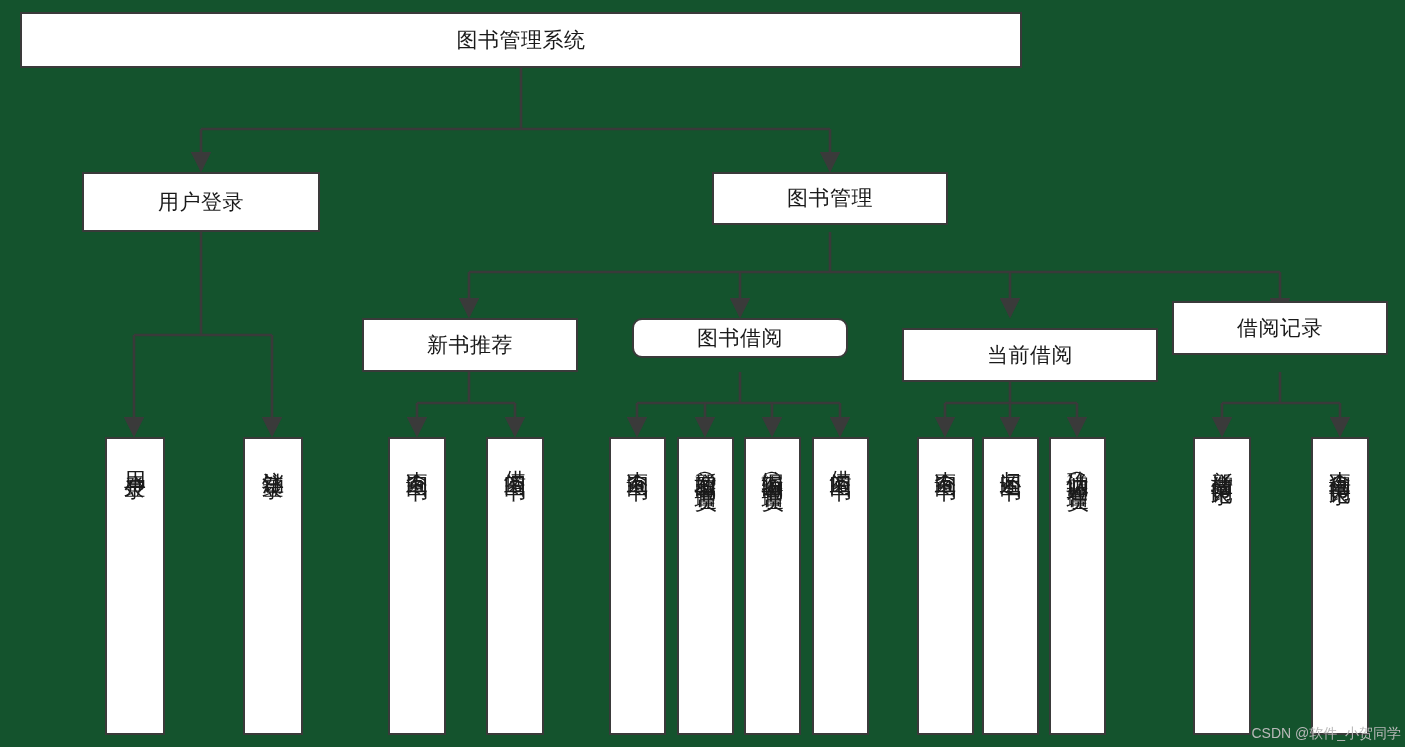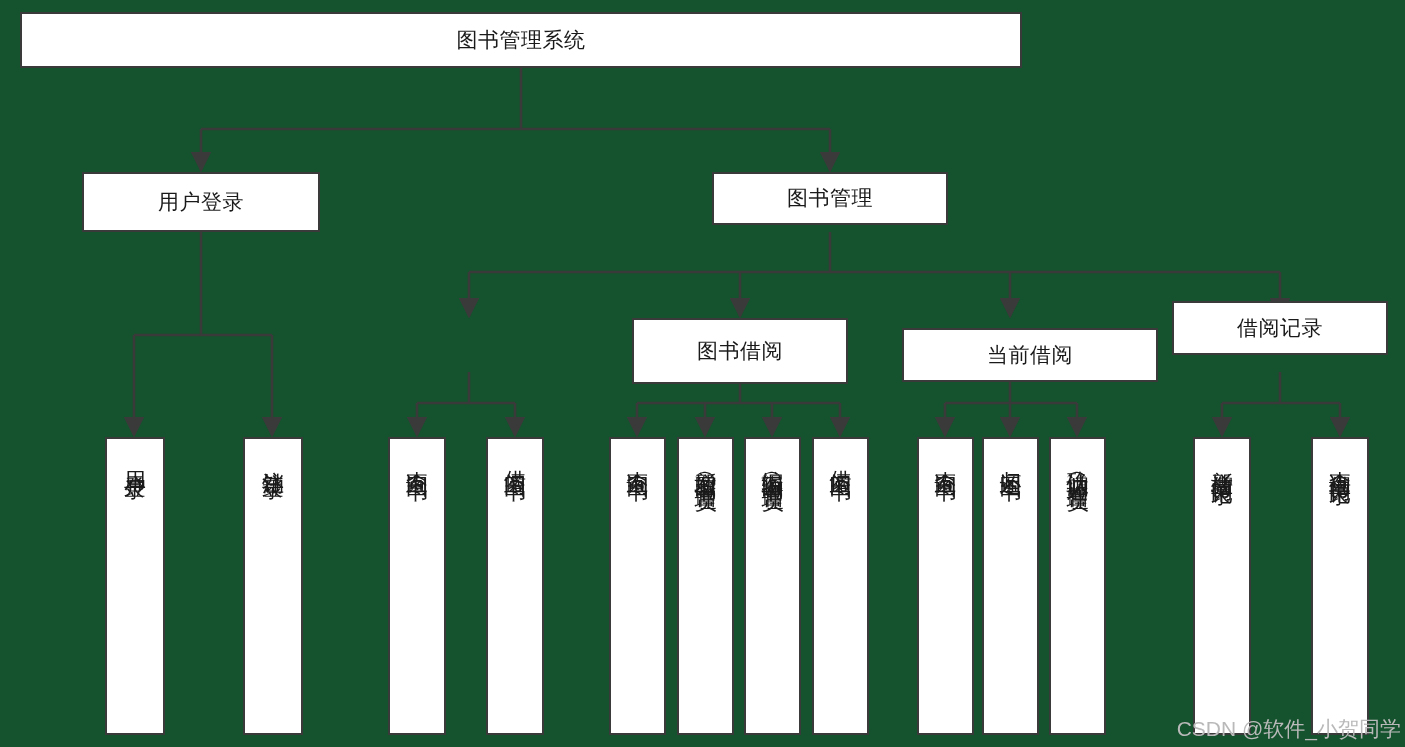--- a/index.html
+++ b/index.html
@@ -56,21 +56,21 @@
     writing-mode: vertical-rl;
     text-orientation: upright;
     font-size: 22px;
     letter-spacing: 3px;
     line-height: 1;
   }
   #watermark {
     position: absolute;
     right: 10px;
     bottom: 4px;
-    font-size: 21px;
+    font-size: 14px;
     color: #b9b9b9;
     z-index: 6;
     white-space: nowrap;
     font-family: "Liberation Sans", "DejaVu Sans", sans-serif;
   }
 </style>
 </head>
 <body>
 
 <div id="canvas">
@@ -133,22 +133,25 @@
   </div>
 
   <div class="node horiz" style="left:82px; top:172px; width:238px; height:60px;">
     <span class="node-label">用户登录</span>
   </div>
 
   <div class="node horiz" style="left:712px; top:172px; width:236px; height:53px;">
     <span class="node-label">图书管理</span>
   </div>
 
-
-  <div class="node horiz" style="left:632px; top:318px; width:216px; height:66px;">
+  <div class="node horiz" style="left:362px; top:318px; width:216px; height:54px;">
+    <span class="node-label">新书推荐</span>
+  </div>
+
+  <div class="node horiz" style="left:632px; top:318px; width:216px; height:40px;border-radius:10px;">
     <span class="node-label">图书借阅</span>
   </div>
 
   <div class="node horiz" style="left:902px; top:328px; width:256px; height:54px;">
     <span class="node-label">当前借阅</span>
   </div>
 
   <div class="node horiz" style="left:1172px; top:301px; width:216px; height:54px;">
     <span class="node-label">借阅记录</span>
   </div>

